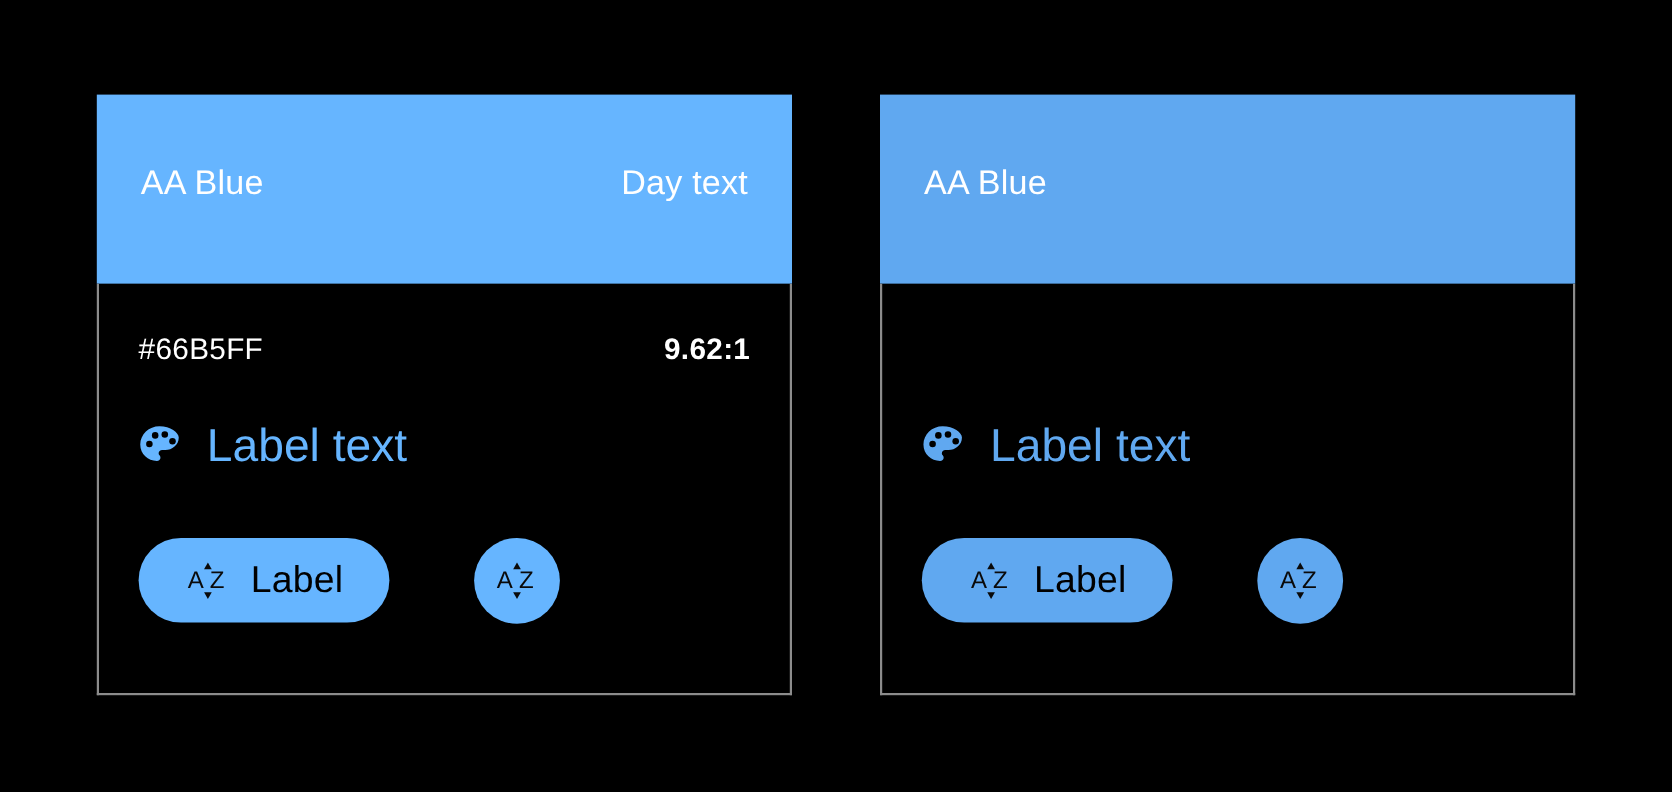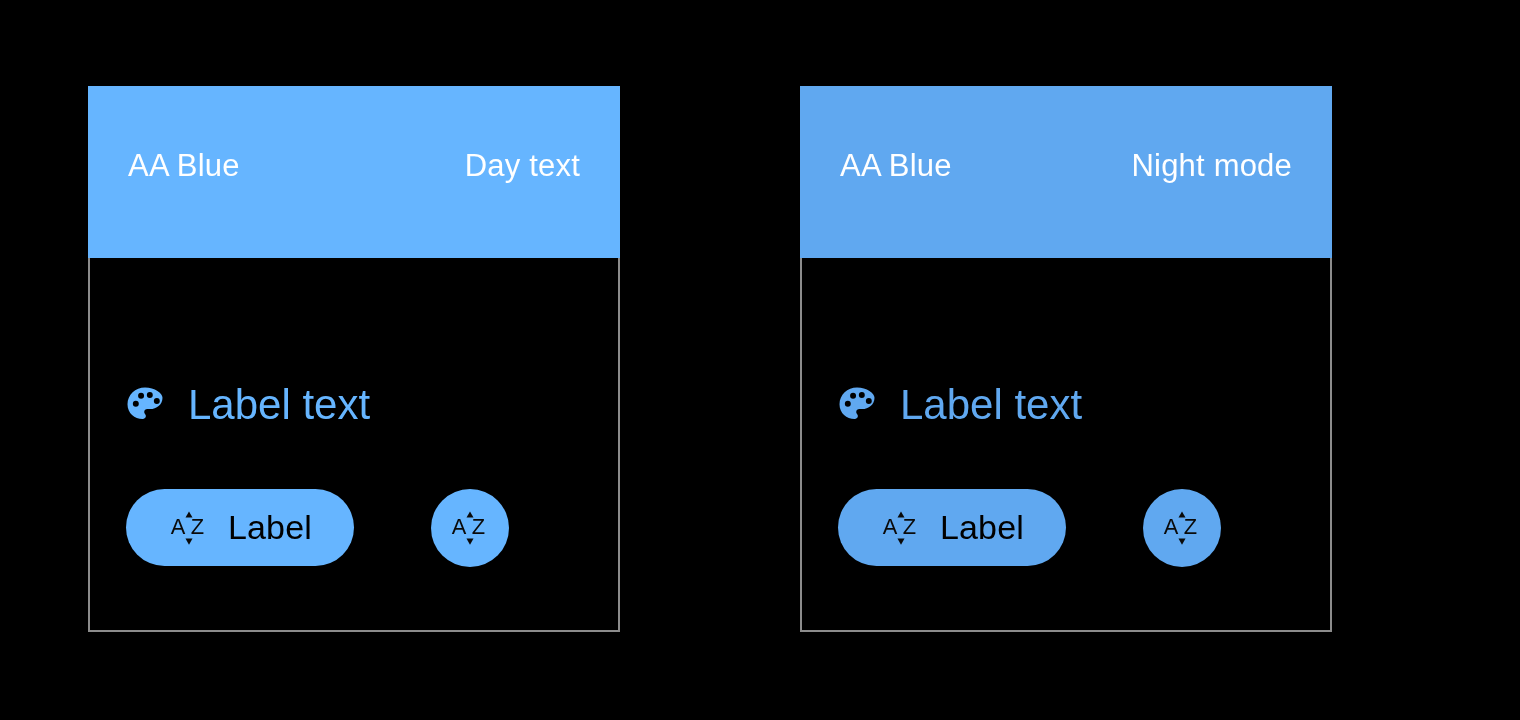--- a/index.html
+++ b/index.html
@@ -11,21 +11,21 @@
     width: 1520px;
     height: 720px;
     position: relative;
     overflow: hidden;
     font-family: "Liberation Sans", sans-serif;
     -webkit-font-smoothing: antialiased;
   }
 
   .card {
     position: absolute;
-    width: 532px;
+    width: 632px;
     height: 546px;
     box-sizing: border-box;
     text-decoration: underline;
   }
   #card-day  { left: 88px;  top: 86px; }
   #card-night{ left: 800px; top: 86px; }
 
   .card-header {
     height: 172px;
     box-sizing: border-box;
@@ -154,20 +154,24 @@
 <body style="background: rgb(0, 0, 0);">
 
 <section class="card" id="card-day">
   <header class="card-header" style="background: rgb(102, 181, 255);">
     <span class="hdr-title">AA Blue</span>
     <span class="hdr-mode">Day text</span>
   </header>
 
   <div class="card-body">
 
+    <div class="swatch-row">
+      <span class="swatch-hex">#66B5FF</span>
+      <span class="swatch-ratio">9.62:1</span>
+    </div>
 
     <div class="label-row">
       <span class="palette-icon-wrap">
         <svg class="palette-icon" viewBox="0 0 48 48" aria-hidden="true">
           <path d="M24 4C13 4 4 12.5 4 23c0 10.2 8.2 17 17.2 17 2.2 0 3.8-1.5 3.8-3.4 0-1-.4-1.8-1-2.4-.6-.6-.9-1.3-.9-2.2 0-1.9 1.6-3.4 3.6-3.4H30c7 0 14-5.1 14-13C44 10.6 35.3 4 24 4z" fill="#66b5ff"></path>
           <circle cx="13.5" cy="22.5" r="3.4" fill="#000000"></circle>
           <circle cx="19.5" cy="13.5" r="3.4" fill="#000000"></circle>
           <circle cx="29.5" cy="12.5" r="3.4" fill="#000000"></circle>
           <circle cx="37.5" cy="19.5" r="3.4" fill="#000000"></circle>
         </svg>
@@ -199,21 +203,20 @@
         </span>
       </button>
     </div>
 
   </div>
 </section>
 
 <section class="card" id="card-night">
   <header class="card-header" style="background: rgb(96, 168, 240);">
     <span class="hdr-title">AA Blue</span>
-    <span class="hdr-mode">Night mode</span>
   </header>
 
   <div class="card-body">
 
 
     <div class="label-row">
       <span class="palette-icon-wrap">
         <svg class="palette-icon" viewBox="0 0 48 48" aria-hidden="true">
           <path d="M24 4C13 4 4 12.5 4 23c0 10.2 8.2 17 17.2 17 2.2 0 3.8-1.5 3.8-3.4 0-1-.4-1.8-1-2.4-.6-.6-.9-1.3-.9-2.2 0-1.9 1.6-3.4 3.6-3.4H30c7 0 14-5.1 14-13C44 10.6 35.3 4 24 4z" fill="#60a8f0"></path>
           <circle cx="13.5" cy="22.5" r="3.4" fill="#000000"></circle>

